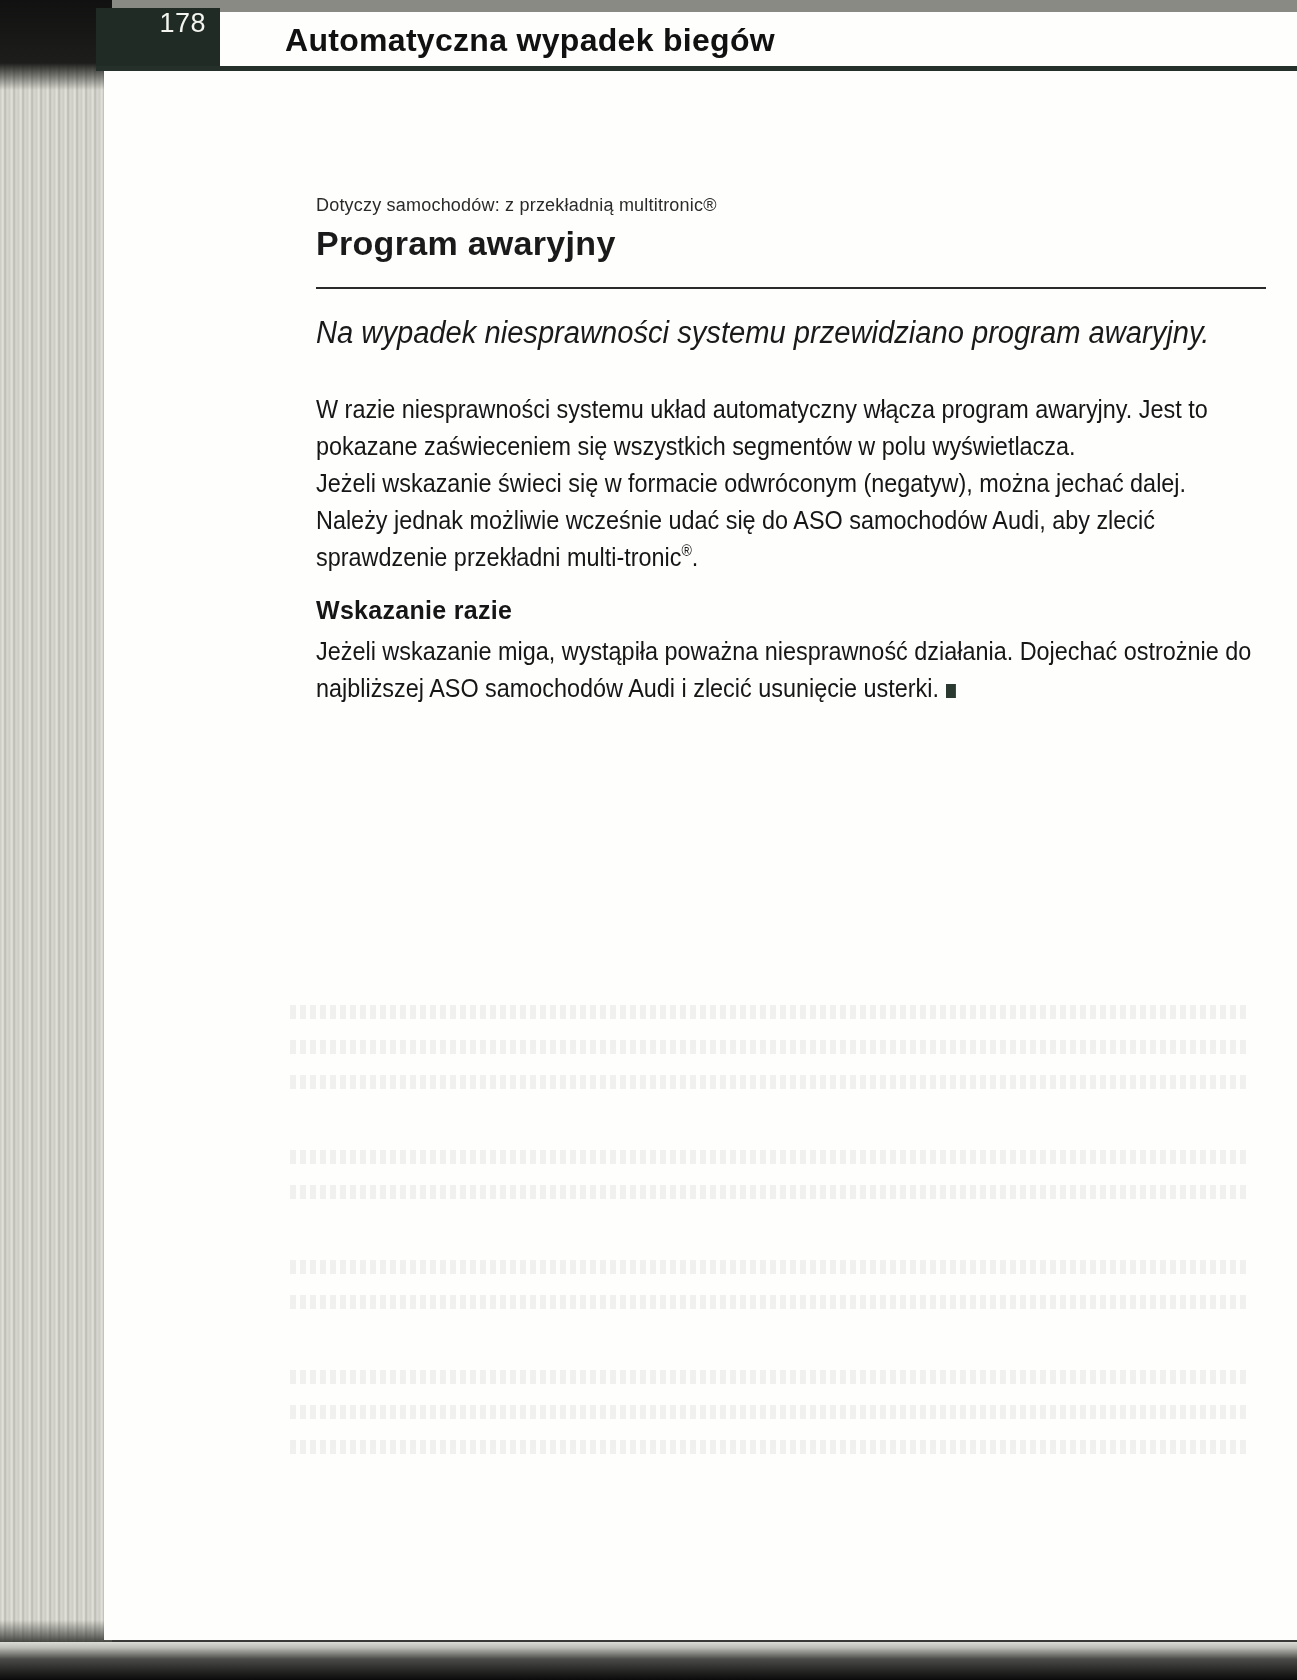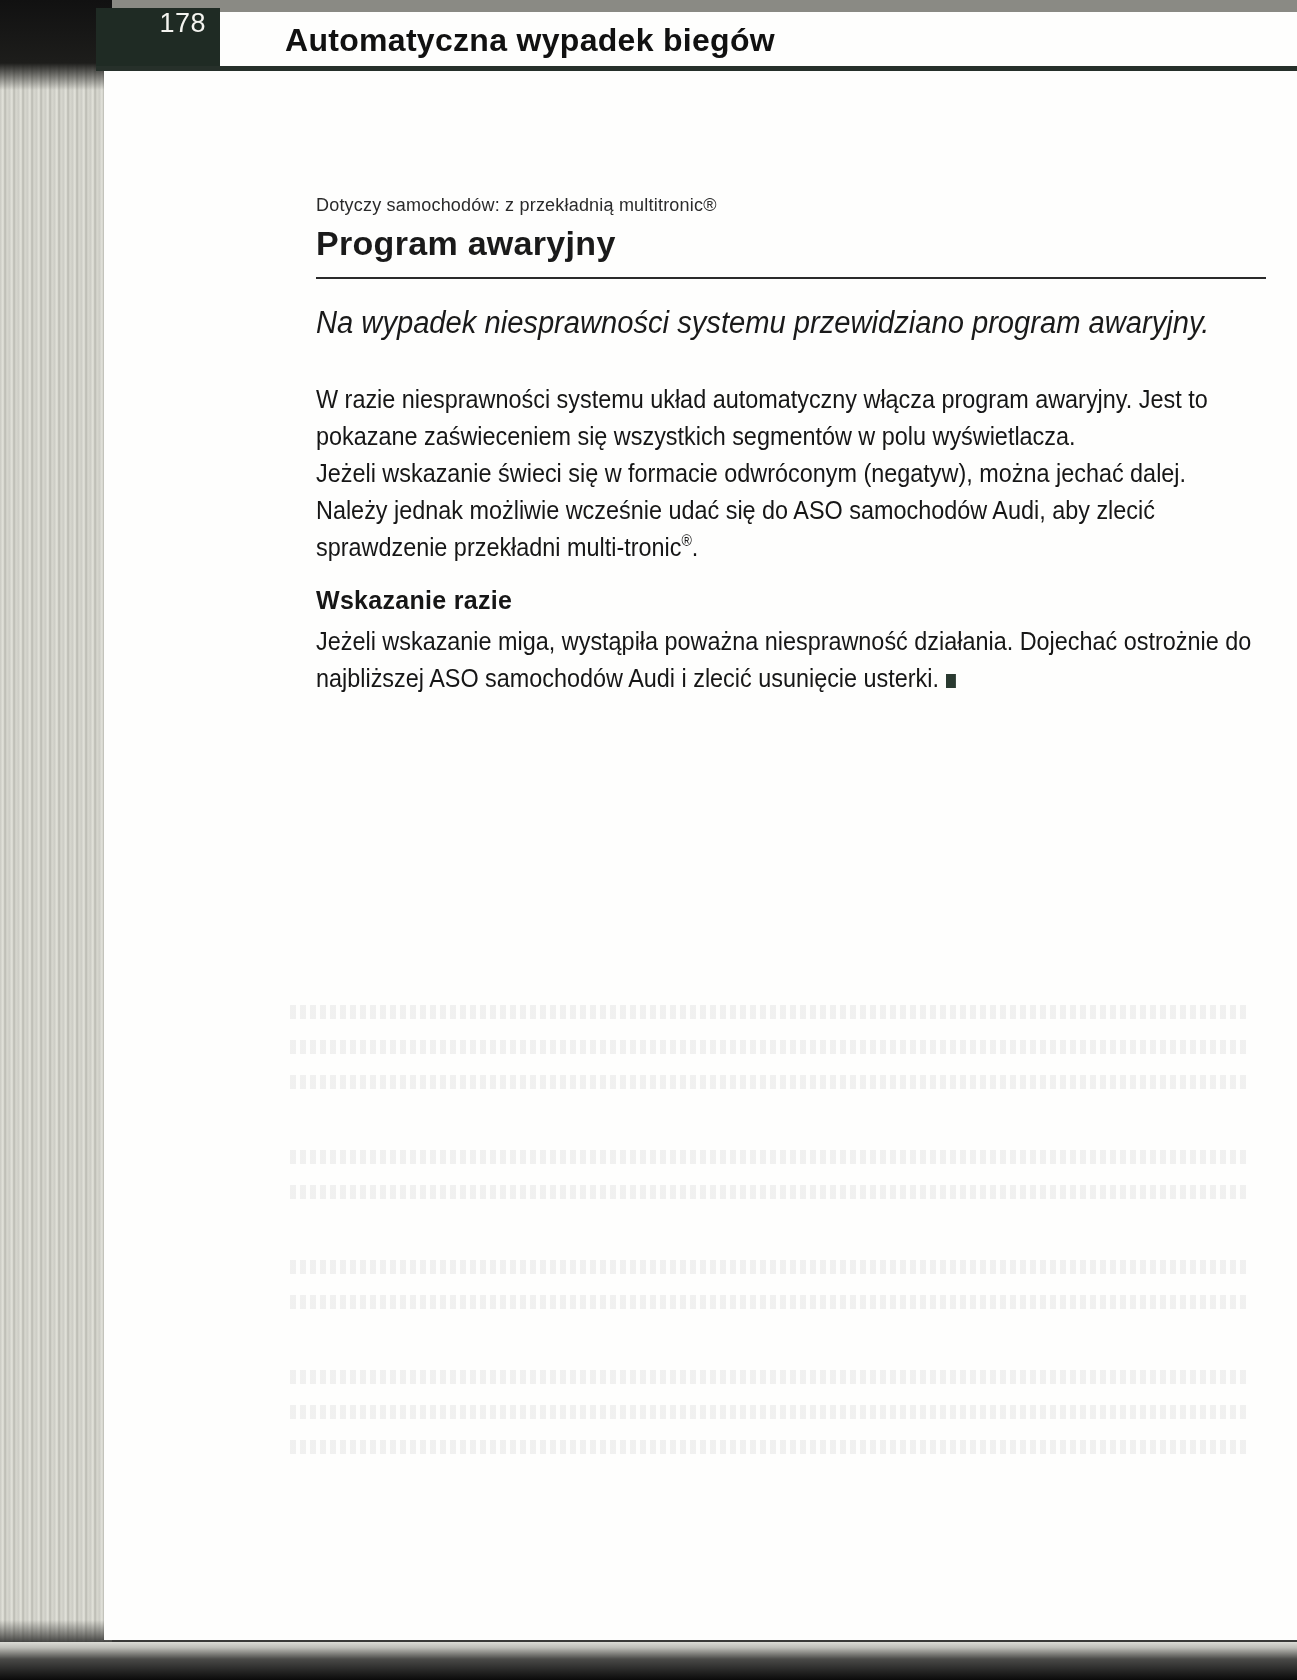--- a/index.html
+++ b/index.html
@@ -65,21 +65,21 @@
     .content {
       position: absolute; left: 284px; top: 195px; width: 950px;
       color: #161616;
       margin-left: 32px;
     }
     .applies-to {
       font-size: 18px; color: #2a2a2a; margin: 0 0 8px 0; letter-spacing: 0.2px;
     }
     .section-title {
       font-size: 34px; font-weight: 700; color: #1a1a1a; margin: 0;
-      padding-bottom: 14px; border-bottom: 2px solid #2a2a2a;
+      padding-bottom: 24px; border-bottom: 2px solid #2a2a2a;
       width: 950px; letter-spacing: 0.3px; line-height: 1.15;
     }
     .lead {
       font-size: 31px; font-style: italic; color: #1a1a1a;
       margin: 26px 0 0 0; line-height: 36px;
       font-family: "Liberation Sans Narrow", "Liberation Sans", sans-serif;
       transform: scaleX(0.94); transform-origin: left top;
       width: 1000px;
     }
     .body-text {

